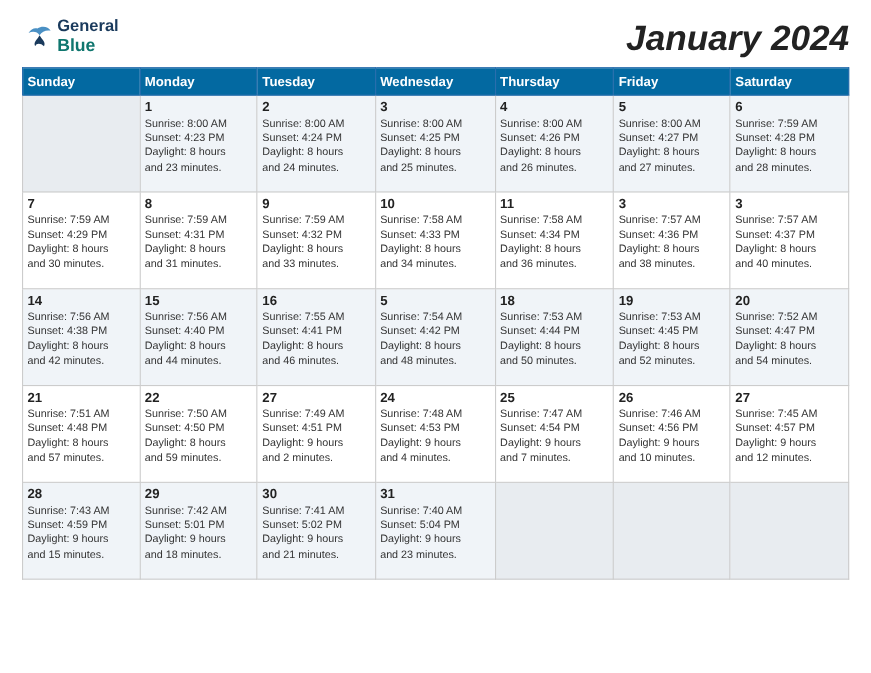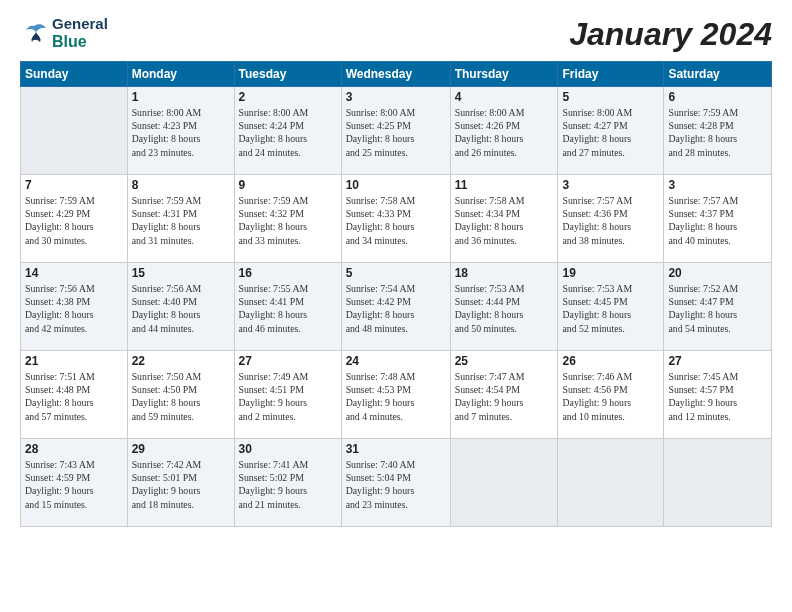--- a/index.html
+++ b/index.html
@@ -75,21 +75,20 @@
       font-weight: bold;
       font-size: 12px;
       color: #222;
       display: block;
       margin-bottom: 2px;
     }
     .day-info {
       color: #333;
       font-size: 9.8px;
       line-height: 1.35;
-      font-family: Liberation Serif, serif;
     }
     .row-shade td {
       background: #f0f4f8;
     }
     .row-shade td.empty {
       background: #e8ecf0;
     }
   </style>
 </head>
 <body>

